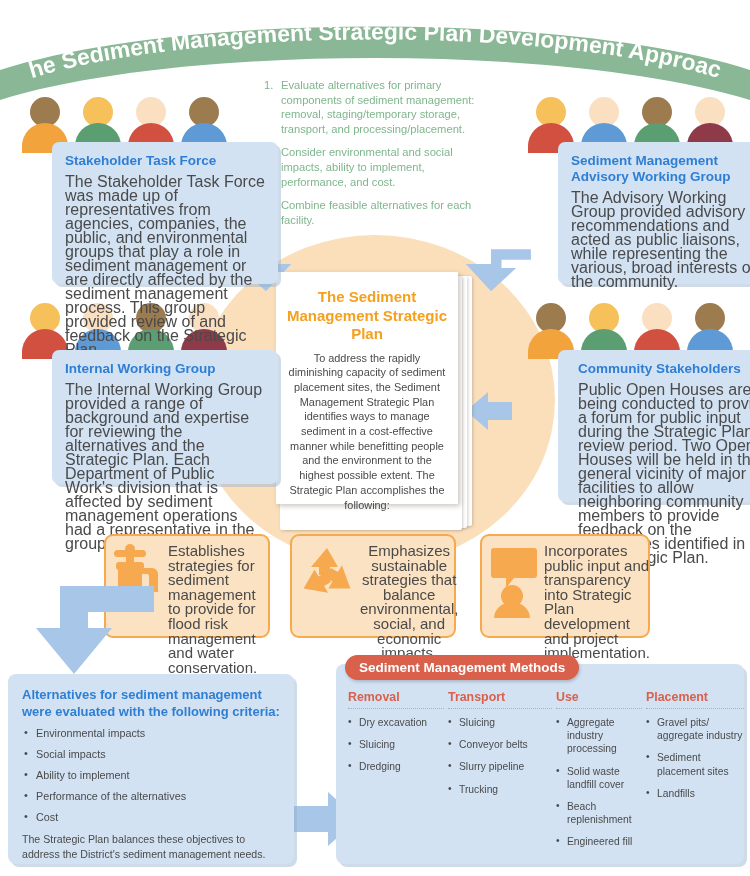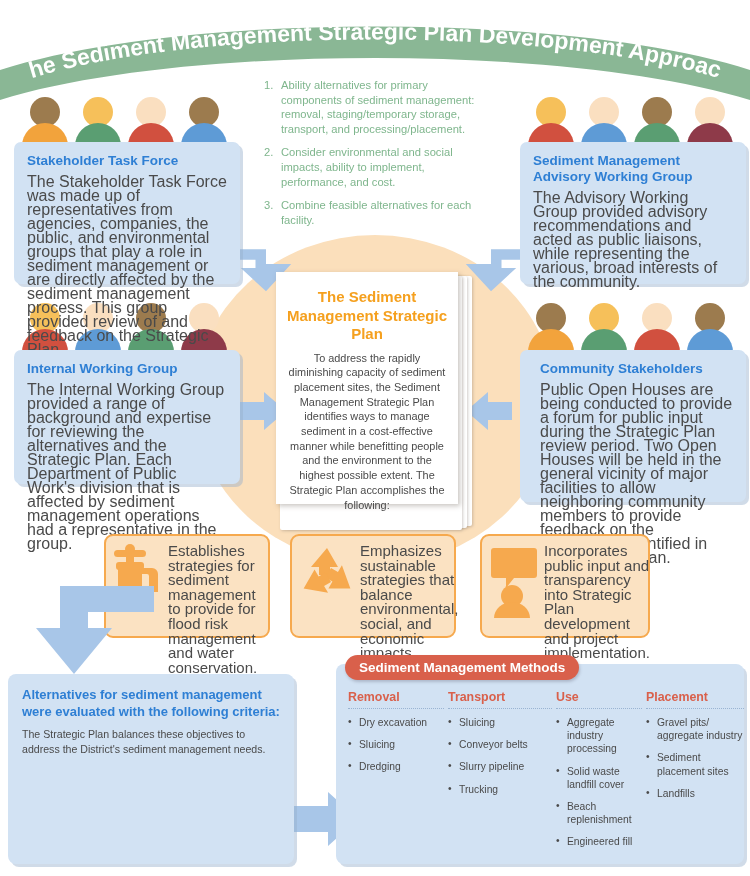--- a/index.html
+++ b/index.html
@@ -23,21 +23,21 @@
   
   .people{position:absolute;display:flex;gap:7px;align-items:flex-end;}
   .person{width:46px;height:56px;position:relative;}
   .person .head{position:absolute;left:50%;top:0;transform:translateX(-50%);
                 width:30px;height:30px;border-radius:50%;}
   .person .body{position:absolute;left:0;bottom:0;width:46px;height:30px;
                 border-radius:23px 23px 0 0;}
 
   
   .ibox{position:absolute;background:#d2e2f3;border-radius:7px;padding:11px 13px 12px 13px;
-        box-sizing:border-box;box-shadow:3px 3px 0 0 rgba(150,175,205,.45);}
+        box-sizing:border-box;box-shadow:3px 3px 0 0 rgba(150,175,205,.45);margin-left:38px;}
   .ibox h3{margin:0 0 6px 0;color:#2e7fd4;font-size:13.5px;font-weight:bold;line-height:16px;}
   .ibox p{margin:0;color:#4a4a4a;font-size:16px;line-height:14px;}
 
   
   .circle{position:absolute;left:195px;top:235px;width:360px;height:330px;
           background:#fbdfbb;border-radius:50%;}
   .docstack{position:absolute;left:276px;top:272px;width:196px;height:258px;}
   .sheet{position:absolute;top:4px;background:#ffffff;border-radius:2px;
          box-shadow:1px 1px 3px rgba(120,110,100,.35);}
   .sheet.s1{left:14px;width:182px;height:250px;}
@@ -102,21 +102,21 @@
       </defs>
       <text>
         <textPath href="#titlepath" startOffset="50%" text-anchor="middle">The Sediment Management Strategic Plan Development Approach</textPath>
       </text>
     </svg>
   </div>
 
   <div class="numlist">
     <div class="li">
       <span class="num">1.</span>
-      <span class="txt">Ability alternatives for primary components of sediment management: removal, staging/temporary storage, transport, and processing/placement.</span>
+      <span class="txt">Evaluate alternatives for primary components of sediment management: removal, staging/temporary storage, transport, and processing/placement.</span>
     </div>
     <div class="li">
       <span class="num">2.</span>
       <span class="txt">Consider environmental and social impacts, ability to implement, performance, and cost.</span>
     </div>
     <div class="li">
       <span class="num">3.</span>
       <span class="txt">Combine feasible alternatives for each facility.</span>
     </div>
   </div>
@@ -251,21 +251,21 @@
         <rect x="4" y="18" width="28" height="8" rx="3" fill="#f6a94e"></rect>
         <path d="M30,24 h10 a6,6 0 0 1 6,6 v18 h-9 v-16 a2,2 0 0 0 -2,-2 h-5 z" fill="#f6a94e"></path>
         <rect x="14" y="4" width="8" height="16" fill="#f6a94e"></rect>
         <rect x="2" y="6" width="32" height="7" rx="3.5" fill="#f6a94e"></rect>
         <circle cx="18" cy="5" r="5" fill="#f6a94e"></circle>
       </svg>
     </span>
     <span class="ctxt">Establishes strategies for sediment management to provide for flood risk management and water conservation.</span>
   </div>
 
-  <div class="ocard" style="left:290px;top:534px;width:166px;height:104px;">
+  <div class="ocard" style="left:290px;top:534px;width:166px;height:104px;text-align:center;">
     <span class="ico">
       <svg width="58" height="62" viewBox="0 0 58 62">
         <path d="M29,4 L40,23 L32,23 L32,31 L21,31 L21,23 L13,23 Z" fill="#f6a94e" transform="rotate(0 29 31)"></path>
         <path d="M29,4 L40,23 L32,23 L32,31 L21,31 L21,23 L13,23 Z" fill="#f6a94e" transform="rotate(120 29 31)"></path>
         <path d="M29,4 L40,23 L32,23 L32,31 L21,31 L21,23 L13,23 Z" fill="#f6a94e" transform="rotate(240 29 31)"></path>
       </svg>
     </span>
     <span class="ctxt">Emphasizes sustainable strategies that balance environmental, social, and economic impacts.</span>
   </div>
 
@@ -283,20 +283,27 @@
   <svg class="arrow" style="left:36px;top:584px;" width="118" height="92" viewBox="0 0 118 92">
     <path d="M118,2 L118,28 L52,28 L52,44 L76,44 L38,90 L0,44 L24,44 L24,2 Z" fill="#a8c6e8"></path>
   </svg>
 
   <svg class="arrow" style="left:290px;top:790px;" width="68" height="60" viewBox="0 0 68 60">
     <path d="M0,16 L38,16 L38,2 L68,29 L38,56 L38,42 L0,42 Z" fill="#a8c6e8"></path>
   </svg>
 
   <div class="critbox">
     <h3>Alternatives for sediment management were evaluated with the following criteria:</h3>
+    <ul>
+      <li>Environmental impacts</li>
+      <li>Social impacts</li>
+      <li>Ability to implement</li>
+      <li>Performance of the alternatives</li>
+      <li>Cost</li>
+    </ul>
     <p>The Strategic Plan balances these objectives to address the District's sediment management needs.</p>
   </div>
 
   <div class="methbox">
     <div class="methcols">
 
       <div class="mcol c1">
         <h4>Removal</h4>
         <ul>
           <li>Dry excavation</li>

